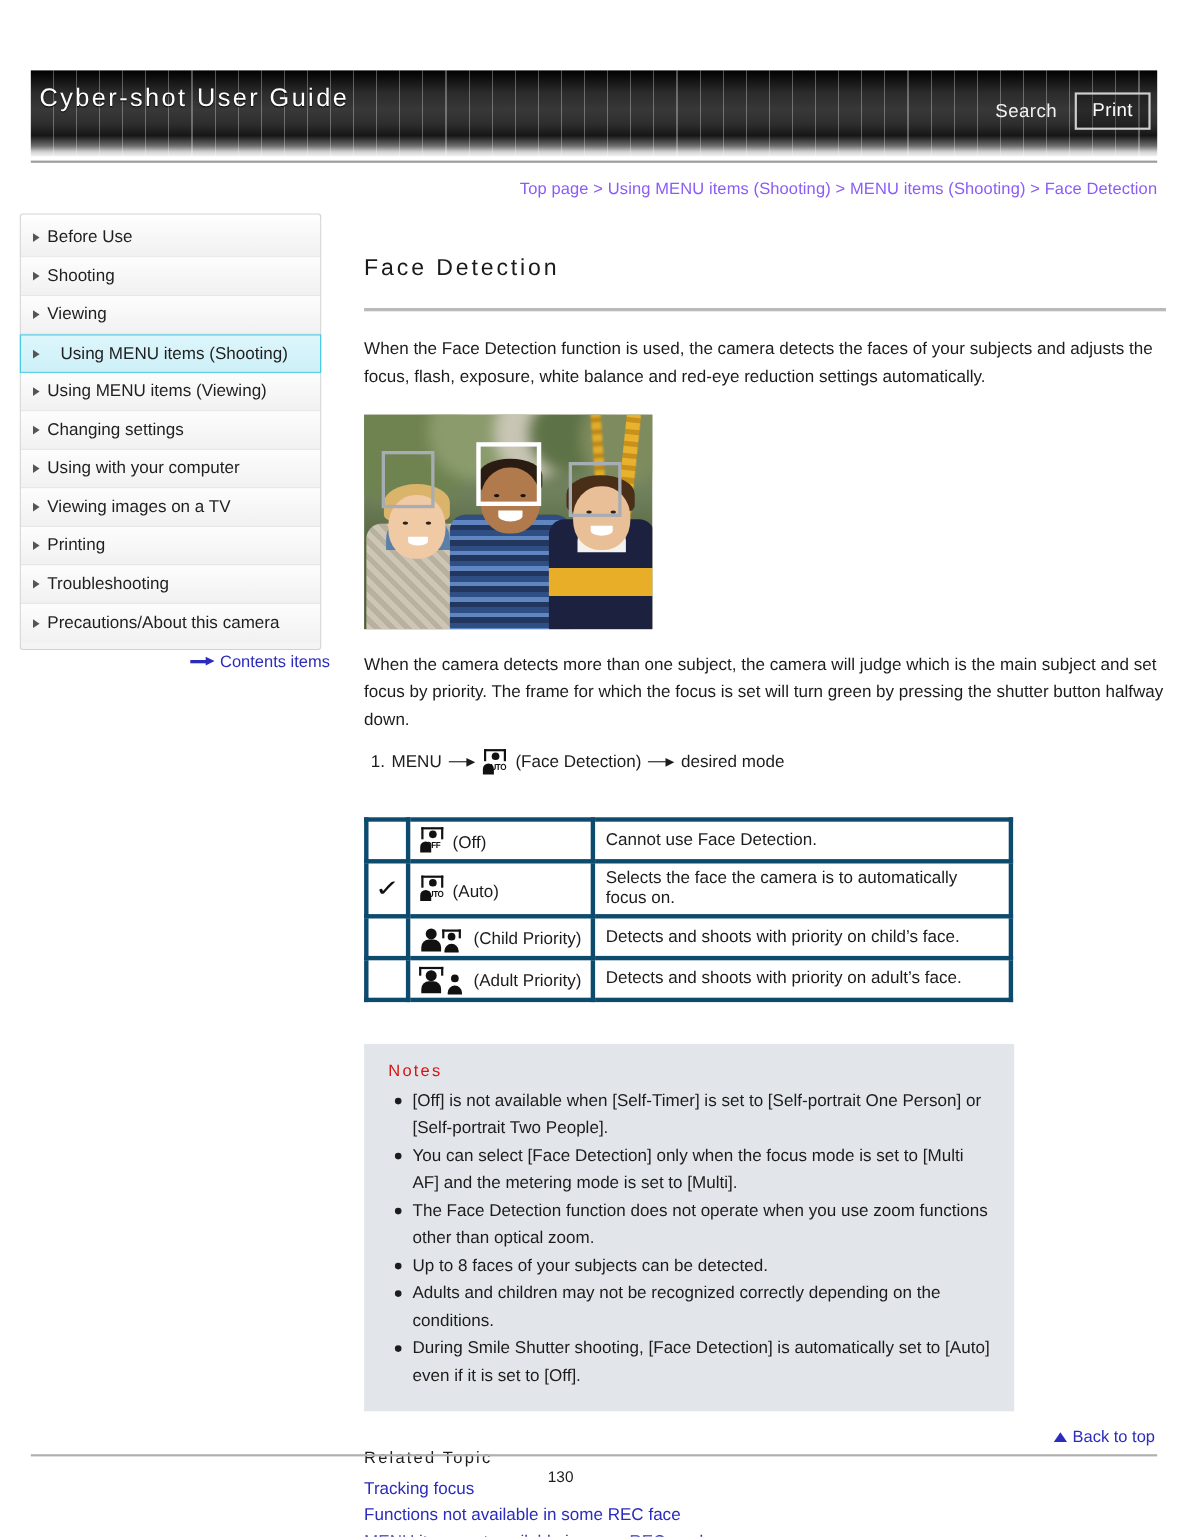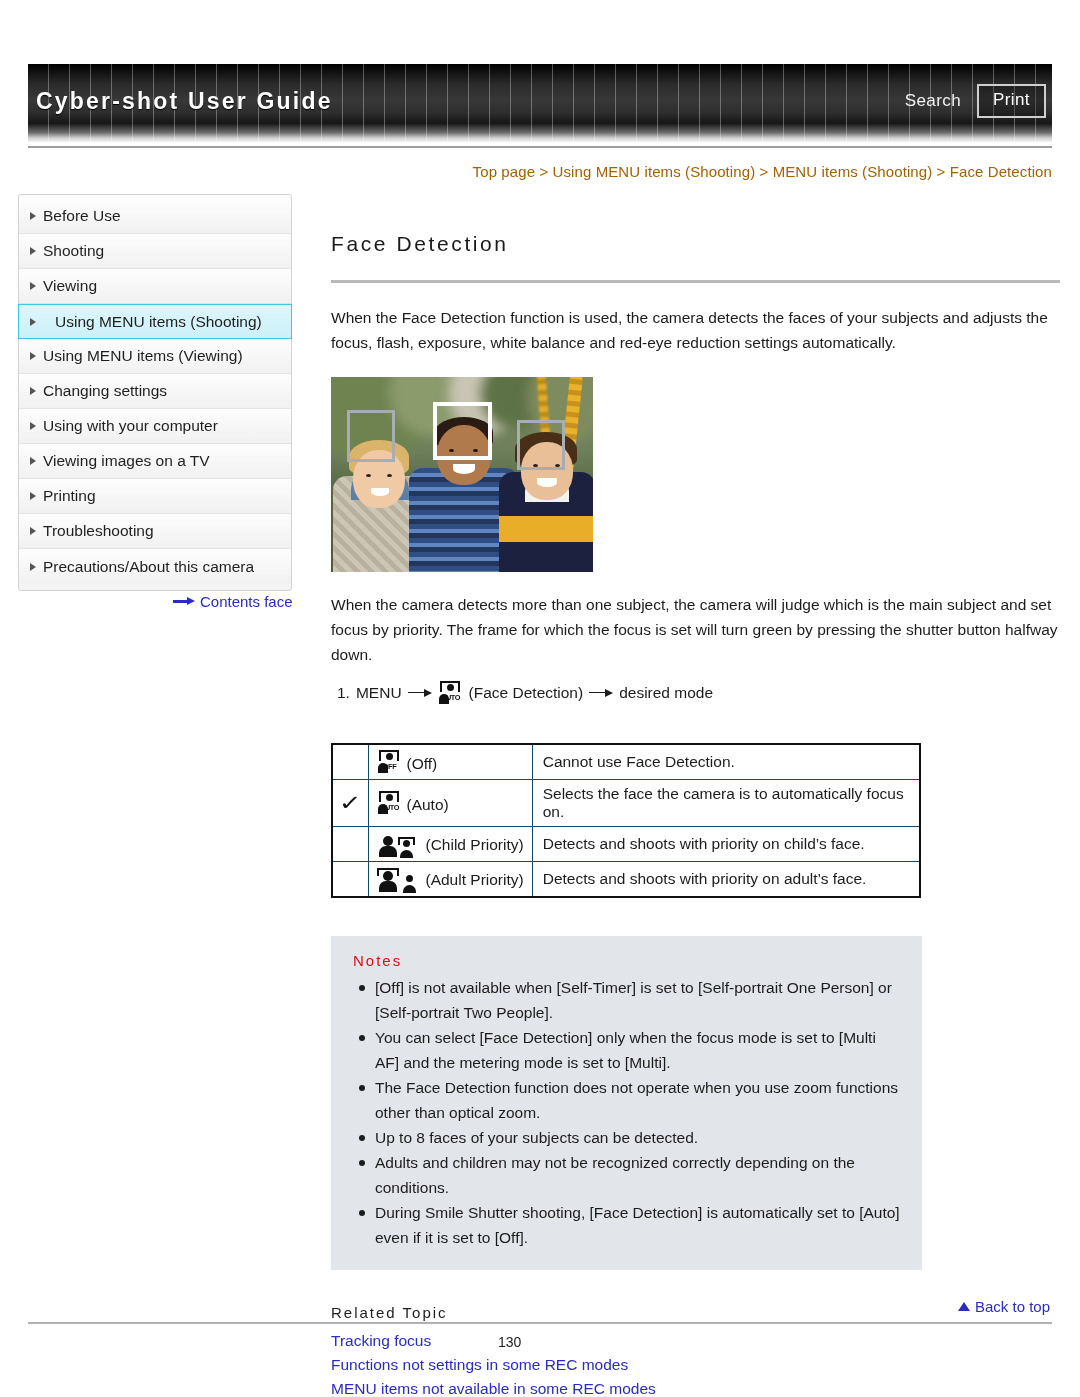--- a/index.html
+++ b/index.html
@@ -18,22 +18,22 @@
     position:absolute; left:28px; top:64px; width:1024px; height:78px;
     background:
       repeating-linear-gradient(to right,
         rgba(255,255,255,0.00) 0px, rgba(255,255,255,0.00) 20px,
         rgba(255,255,255,0.30) 20px, rgba(255,255,255,0.30) 21px),
       linear-gradient(to bottom,
         #000000 0%, #0a0a0a 6%, #2b2b2b 26%, #383838 46%,
         #2e2e2e 62%, #161616 76%, #6d6d6d 88%, #d2d2d2 95%, #f2f2f2 100%);
   }
   #header-title{
-    position:absolute; left:8px; top:24px;
-    color:#ffffff; font-size:23px; letter-spacing:2.2px; font-weight:700;
+    position:absolute; left:8px; top:11px;
+    color:#ffffff; font-size:23px; letter-spacing:2.2px; font-weight:400;
     text-shadow:0 1px 1px #000;
   }
   #header-actions{
     position:absolute; right:6px; top:20px;
     display:flex; align-items:center; gap:14px;
   }
   #search-button{
     color:#f2f2f2; font-size:17px; letter-spacing:0.4px;
     background:none; border:none; cursor:pointer;
     font-family:inherit; padding:4px 2px;
@@ -45,21 +45,21 @@
     font-family:inherit; padding:4px 14px 6px 14px;
   }
   #header-rule{
     position:absolute; left:28px; top:146px; width:1024px; height:2px;
     background:#9d9d9d;
   }
 
   
   #breadcrumb{
     position:absolute; right:28px; top:163px;
-    font-size:15px; color:#a16207; letter-spacing:0.1px; white-space:nowrap;
+    font-size:15px; color:#8b5cf6; letter-spacing:0.1px; white-space:nowrap;
   }
 
   
   #sidebar{
     position:absolute; left:18px; top:194px; width:274px;
     border:1px solid #d3d3d3; border-radius:3px;
     background:linear-gradient(to bottom,#ffffff 0%,#f4f4f4 100%);
     padding:4px 0 6px 0;
   }
   .nav-item{
@@ -186,21 +186,21 @@
   .ic-person .pb{ position:absolute; background:#111; border-radius:7px 7px 0 0; }
 
   .ic-pair{ width:44px; height:24px; }
 
   
   #opt-table{
     border-collapse:collapse; margin-top:38px; width:590px;
     border:2px solid #111;
   }
   #opt-table td{
-    border:1px solid #0c4a6e; font-size:15.5px; color:#1c1c1c;
+    border:4px solid #0c4a6e; font-size:15.5px; color:#1c1c1c;
     padding:5px 8px; vertical-align:middle; height:33px;
   }
   .col-check{ width:36px; text-align:center; }
   .col-mode{ width:156px; white-space:nowrap; }
   .col-desc{ padding-left:10px !important; }
   .check-mark{
     display:inline-block; color:#111; font-size:22px; line-height:1;
     transform:scaleX(1.25) scaleY(0.95);
   }
 
@@ -304,21 +304,21 @@
       <span>Troubleshooting</span>
     </div>
     <div class="nav-item">
       <span class="tri"></span>
       <span>Precautions/About this camera</span>
     </div>
   </nav>
 
 <div id="contents-list">
   <span id="contents-arrow"></span>
-  <span>Contents face</span>
+  <span>Contents items</span>
 </div>
 
 <main id="main">
 
   <h1 id="page-title">Face Detection</h1>
   <div id="title-rule"></div>
 
   <p class="para">When the Face Detection function is used, the camera detects the faces of your subjects and adjusts the focus, flash, exposure, white balance and red-eye reduction settings automatically.</p>
 
   <div id="photo" role="img">
@@ -432,21 +432,21 @@
         <li>Up to 8 faces of your subjects can be detected.</li>
         <li>Adults and children may not be recognized correctly depending on the conditions.</li>
         <li>During Smile Shutter shooting, [Face Detection] is automatically set to [Auto] even if it is set to [Off].</li>
       </ul>
   </section>
 
   <section id="related">
     <div id="related-title">Related Topic</div>
     <div id="related-links">
         <span class="related-link">Tracking focus</span>
-        <span class="related-link">Functions not settings in some REC modes</span>
+        <span class="related-link">Functions not available in some REC face</span>
         <span class="related-link">MENU items not available in some REC modes</span>
       </div>
   </section>
 
 </main>
 
 <div id="footer-link">
   <span id="footer-tri"></span>
   <span>Back to top</span>
 </div>

